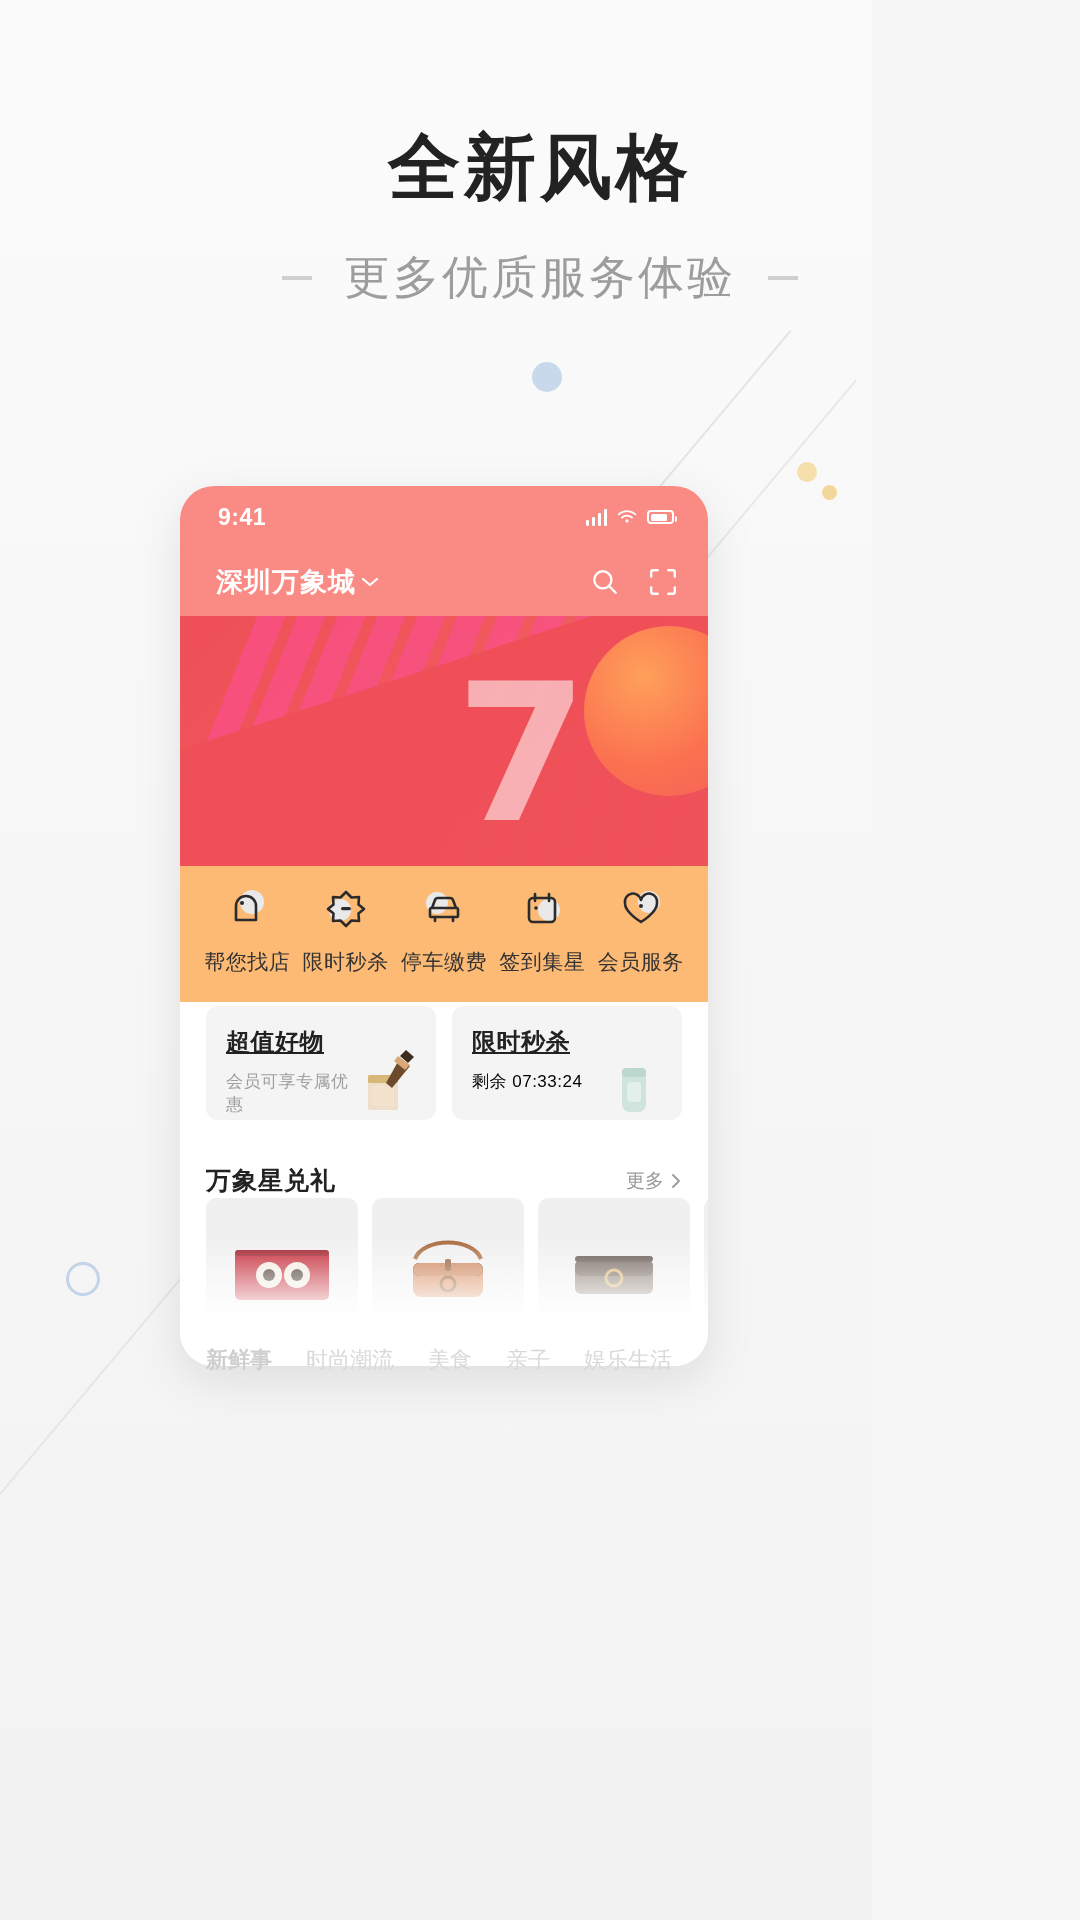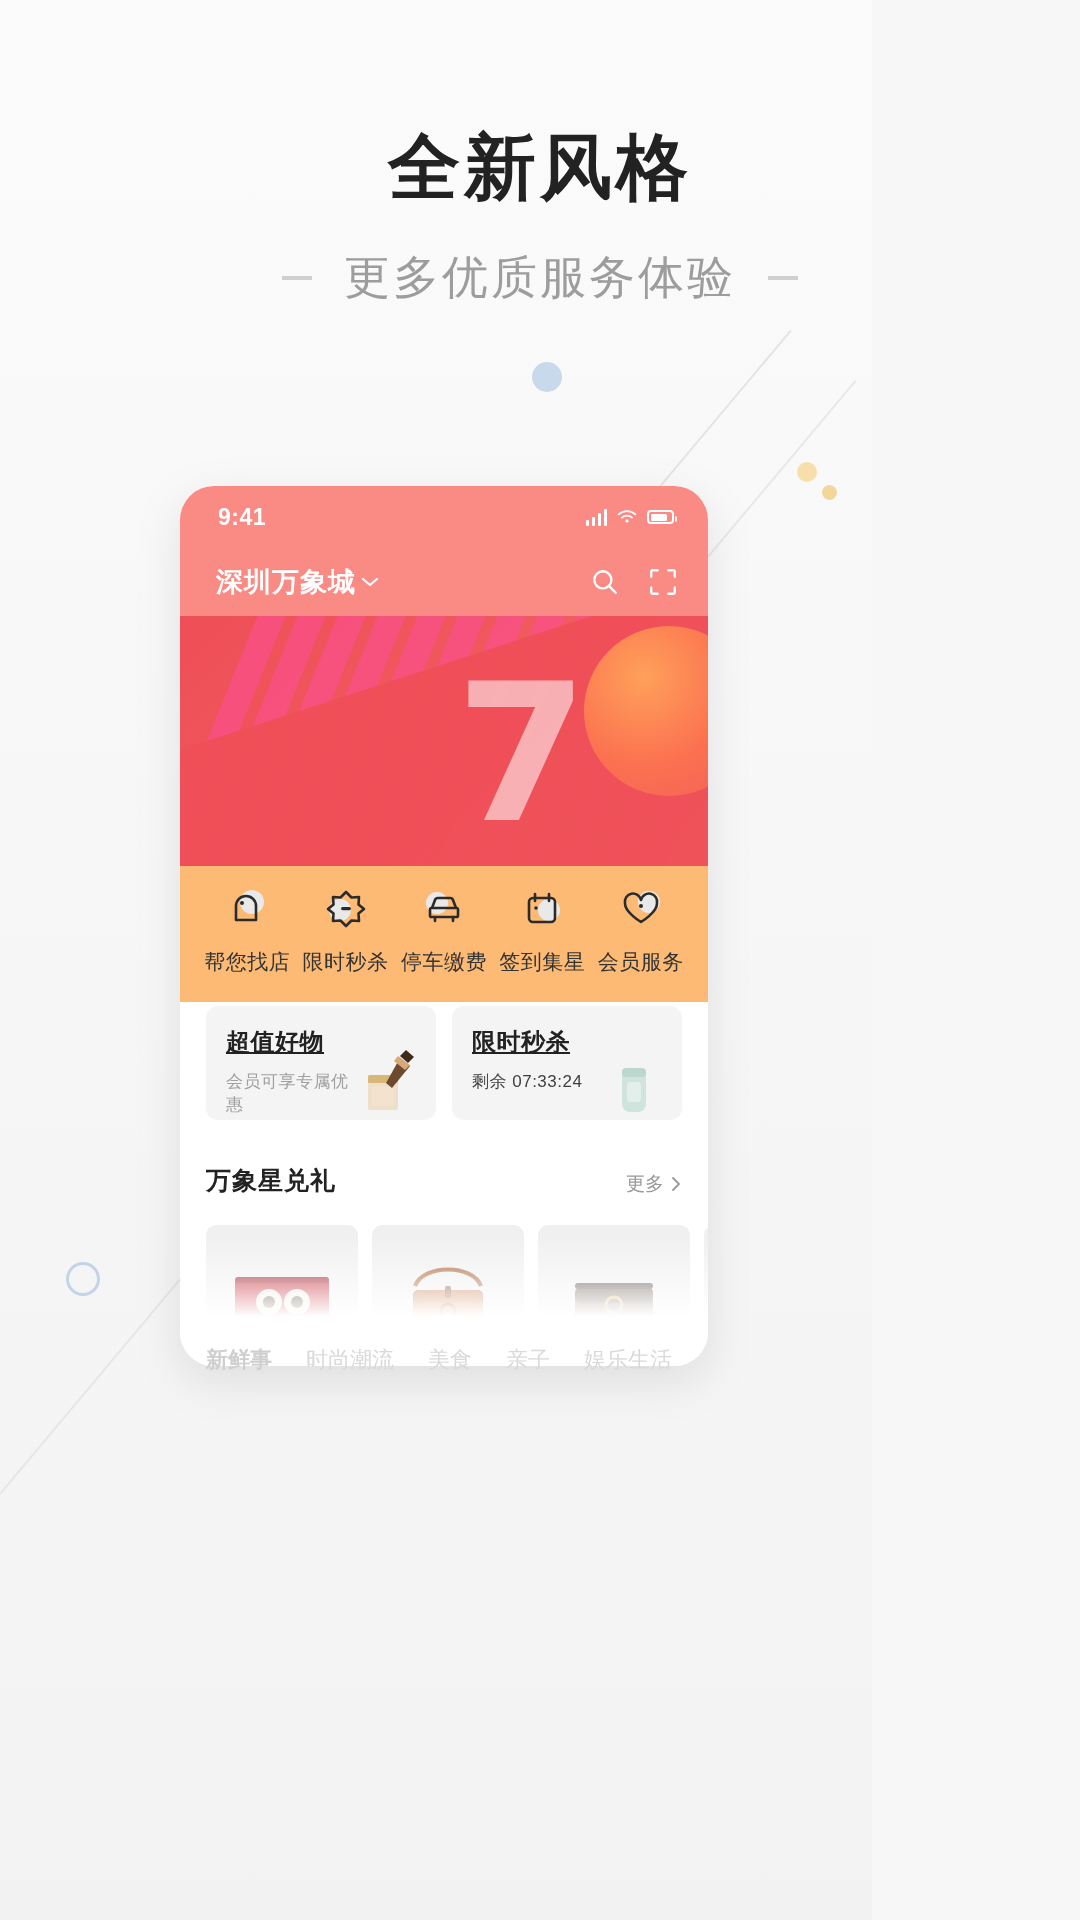--- a/index.html
+++ b/index.html
@@ -137,28 +137,28 @@
 
   
   .promos { background: #fff; display: flex; gap: 16px; padding: 4px 26px 26px; }
   .promo {
     flex: 1; background: #f4f4f4; border-radius: 12px;
     height: 114px; padding: 20px 16px 0 20px; display: flex; justify-content: space-between;
     position: relative; overflow: hidden;
   }
   .promo-title { font-size: 24px; font-weight: bold; color: #222; letter-spacing: .5px; text-decoration: underline; }
   .promo-sub { font-size: 17px; color: #a0a0a0; margin-top: 12px; letter-spacing: .5px; }
-  .promo-sub.dark { color: #404040; }
+  .promo-sub.dark { color: #000000; }
   .promo-thumb { width: 66px; height: 74px; align-self: flex-end; position: relative; }
 
   
   .gift { background: #fff; padding: 18px 0 0; }
   .gift-head {
-    display: flex; align-items: flex-end; justify-content: space-between;
-    padding: 0 26px 28px;
+    display: flex; align-items: center; justify-content: space-between;
+    padding: 0 26px 1px;
   }
   .gift-title { font-size: 25px; font-weight: bold; color: #222; letter-spacing: 1px; }
   .gift-more { display: flex; align-items: center; gap: 6px; font-size: 19px; color: #9a9a9a; }
   .gift-row { display: flex; gap: 14px; padding: 0 0 0 26px; }
   .gift-card { width: 152px; flex: 0 0 152px; }
   .gift-img {
     height: 152px; background: #f0f0f0; border-radius: 10px;
     display: flex; align-items: center; justify-content: center; overflow: hidden;
   }
 

